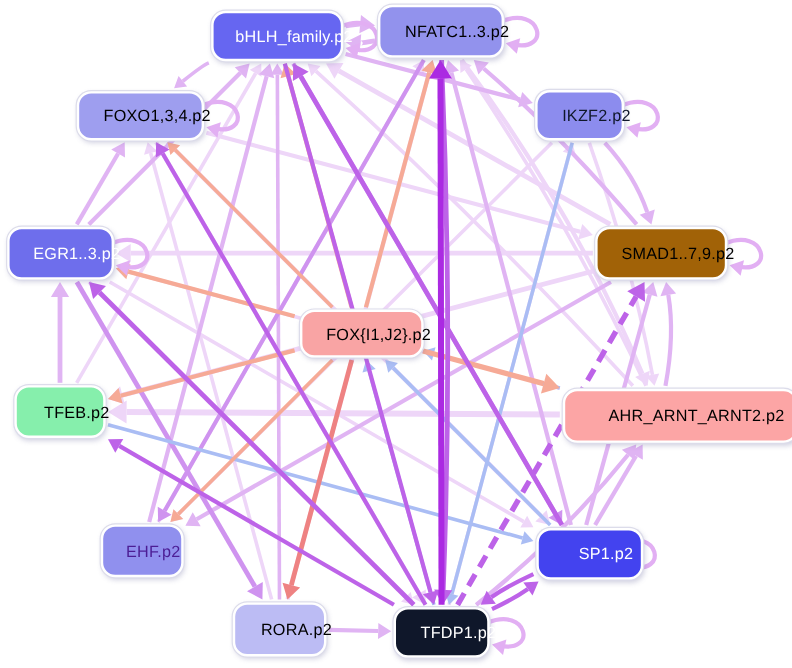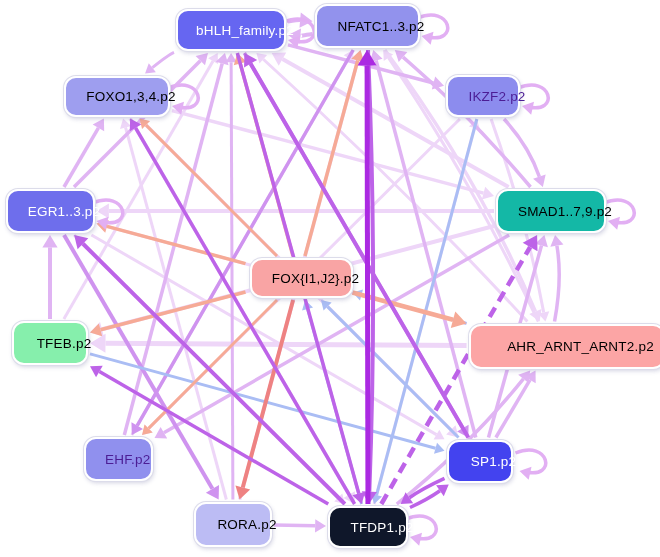--- a/index.html
+++ b/index.html
@@ -169,42 +169,42 @@
       <path d="M406,519 C440,505 448,545 416,538" fill="none" stroke="#e2aff3" stroke-width="3.5"></path>
       <polygon points="410,537 422.0204494328056,532.8222260193538 419.1782809446933,545.8149962507241" fill="#e2aff3"></polygon>
     </svg>
   <div id="node-layer">
       <div class="node" style="left: 176px; top: 9px; width: 110px; height: 42px; background: rgb(102, 102, 241); color: rgb(255, 255, 255);">
         <span>bHLH_family.p2</span>
       </div>
       <div class="node" style="left: 314.5px; top: 4px; width: 105px; height: 44px; background: rgb(146, 146, 237); color: rgb(0, 0, 0);">
         <span>NFATC1..3.p2</span>
       </div>
-      <div class="node" style="left: 446px; top: 75px; width: 74px; height: 42px; background: rgb(140, 140, 238); color: #4c1d95;">
+      <div class="node" style="left: 446px; top: 75px; width: 74px; height: 42px; background: rgb(140, 140, 238); color: #0f172a;">
         <span>IKZF2.p2</span>
       </div>
       <div class="node" style="left: 64px; top: 75.5px; width: 106px; height: 41px; background: rgb(158, 158, 239); color: rgb(0, 0, 0); text-align: center;">
         <span>FOXO1,3,4.p2</span>
       </div>
-      <div class="node" style="left: 496px; top: 189px; width: 110px; height: 44px; background: #14b8a6; color: rgb(0, 0, 0);">
+      <div class="node" style="left: 496px; top: 189px; width: 110px; height: 44px; background: #a16207; color: rgb(0, 0, 0);">
         <span>SMAD1..7,9.p2</span>
       </div>
       <div class="node" style="left: 5.5px; top: 189px; width: 89px; height: 44px; background: rgb(110, 110, 236); color: rgb(255, 255, 255);">
         <span>EGR1..3.p2</span>
       </div>
       <div class="node" style="left: 250px; top: 258px; width: 103px; height: 40px; background: rgb(249, 164, 164); color: rgb(0, 0, 0);">
         <span>FOX{I1,J2}.p2</span>
       </div>
       <div class="node" style="left: 468.5px; top: 323.5px; width: 196px; height: 45px; background: #fca5a5; color: rgb(0, 0, 0);">
         <span>AHR_ARNT_ARNT2.p2</span>
       </div>
       <div class="node" style="left: 12px; top: 321px; width: 76px; height: 44px; background: #86efac; color: rgb(0, 0, 0);">
         <span>TFEB.p2</span>
       </div>
-      <div class="node" style="left: 446.5px; top: 439.5px; width: 66px; height: 43px; background: rgb(67, 67, 239); color: rgb(255, 255, 255);">
+      <div class="node" style="left: 446.5px; top: 439.5px; width: 89px; height: 43px; background: rgb(67, 67, 239); color: rgb(255, 255, 255);">
         <span>SP1.p2</span>
       </div>
       <div class="node" style="left: 83.5px; top: 437px; width: 69px; height: 44px; background: rgb(144, 144, 238); color: #4c1d95; justify-content: flex-end;">
         <span>EHF.p2</span>
       </div>
       <div class="node" style="left: 194px; top: 501.5px; width: 78px; height: 45px; background: rgb(188, 188, 244); color: rgb(0, 0, 0);">
         <span>RORA.p2</span>
       </div>
       <div class="node" style="left: 328px; top: 506px; width: 80px; height: 42px; background: #0f172a; color: rgb(255, 255, 255);">
         <span>TFDP1.p2</span>

